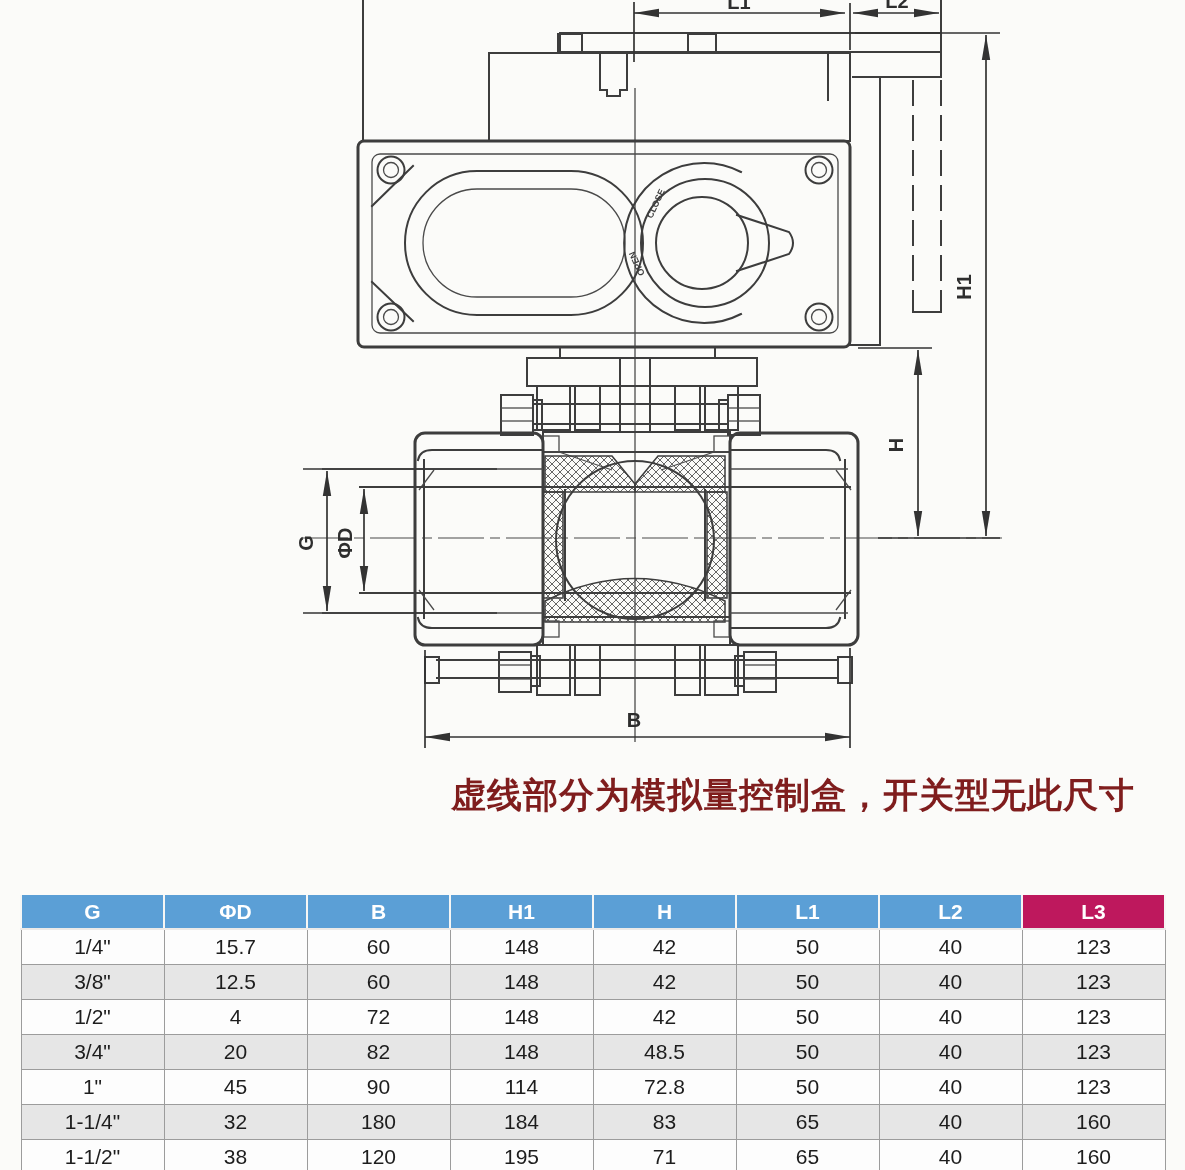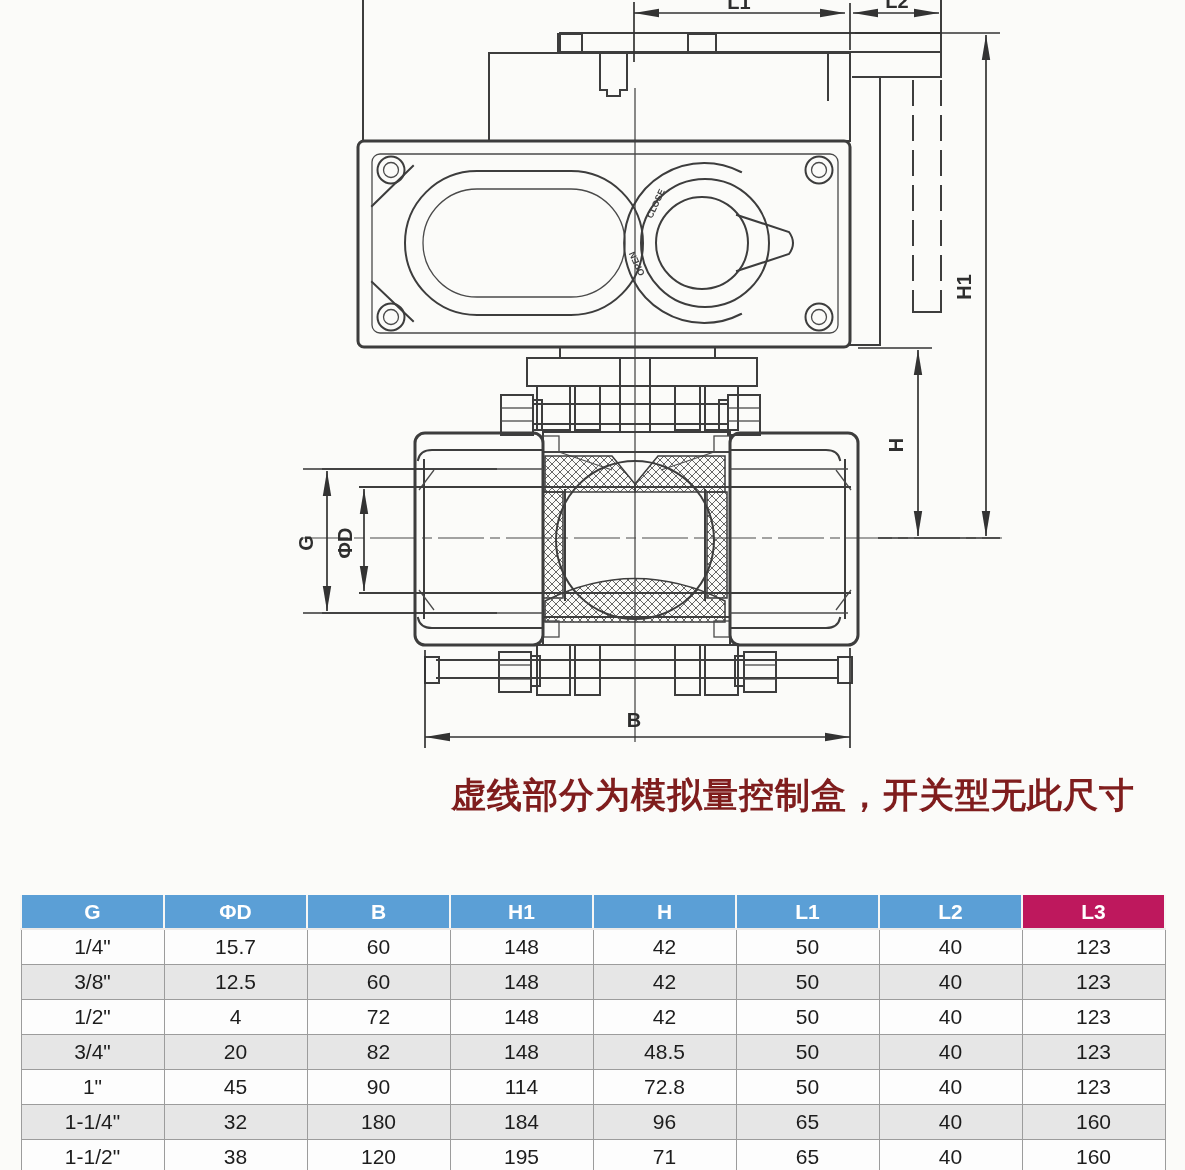--- a/index.html
+++ b/index.html
@@ -282,21 +282,21 @@
         <td>72.8</td>
         <td>50</td>
         <td>40</td>
         <td>123</td>
       </tr>
       <tr class="alt">
         <td>1-1/4"</td>
         <td>32</td>
         <td>180</td>
         <td>184</td>
-        <td>96</td>
+        <td>83</td>
         <td>65</td>
         <td>40</td>
         <td>160</td>
       </tr>
       <tr>
         <td>1-1/2"</td>
         <td>38</td>
         <td>120</td>
         <td>195</td>
         <td>71</td>

